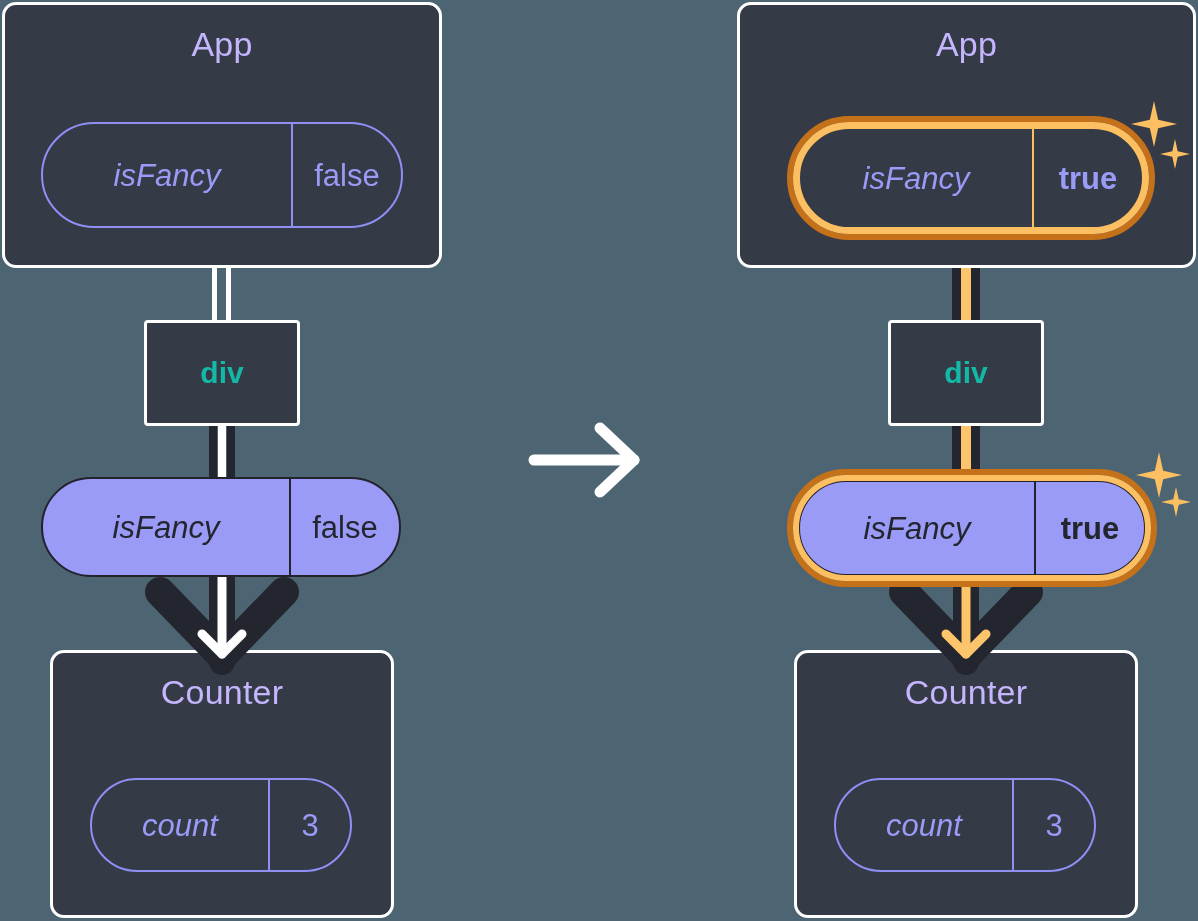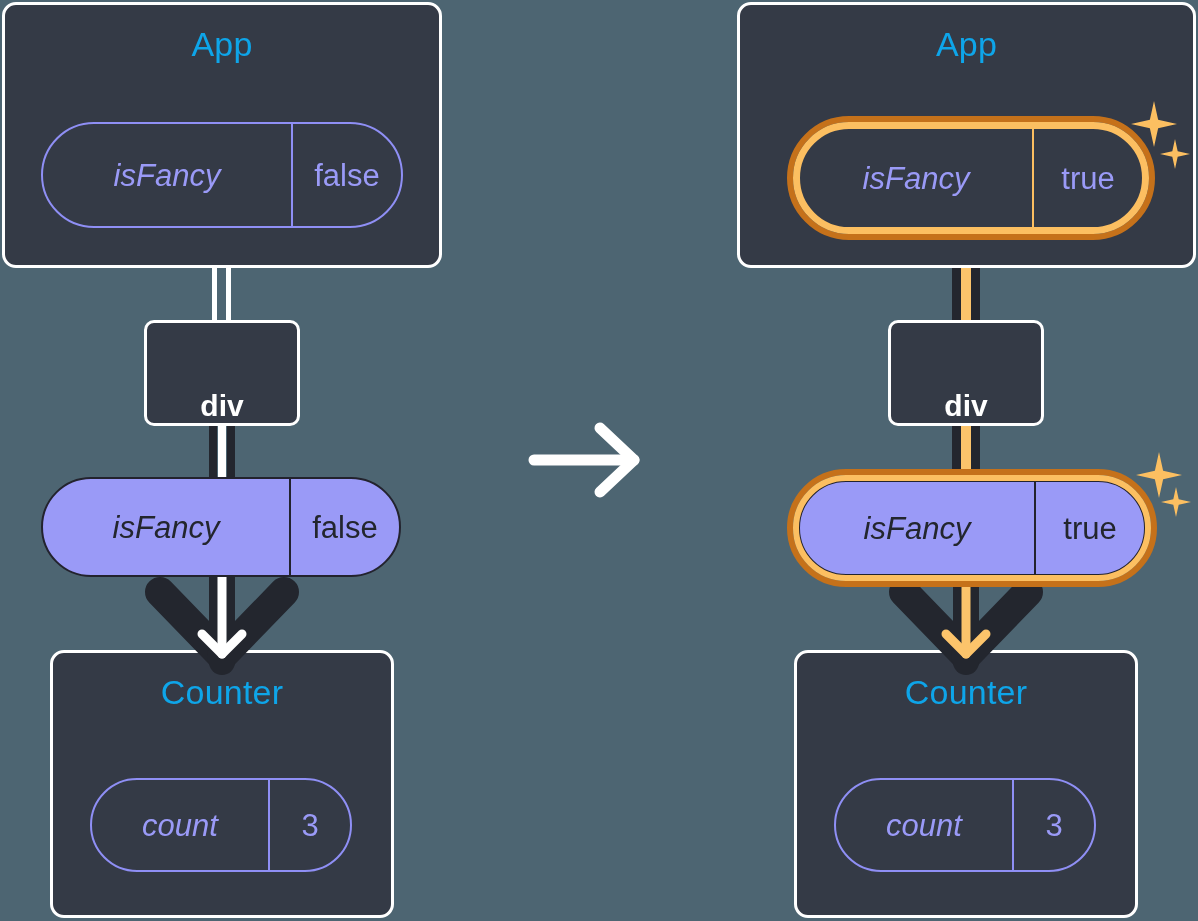--- a/index.html
+++ b/index.html
@@ -17,37 +17,37 @@
     position:absolute;
     background:#343a46;
     border:3px solid #ffffff;
     border-radius:14px;
     box-sizing:border-box;
     display:flex;
     flex-direction:column;
     align-items:center;
   }
   .comp-title{
-    color:#0ea5e9;
+    color:#c4b5fd;
     font-size:34px;
     font-weight:400;
     letter-spacing:.2px;
     line-height:1;
     margin-top:22px;
   }
 
   
   .nodebox{
     position:absolute;
     background:#343a46;
     border:3px solid #ffffff;
-    border-radius:10px;
-    box-sizing:border-box;
-    display:flex;align-items:flex-end;justify-content:center;
-    color:#ffffff;
+    border-radius:4px;
+    box-sizing:border-box;
+    display:flex;align-items:center;justify-content:center;
+    color:#14b8a6;
     font-size:30px;
     font-weight:700;
     z-index:6;
   }
 
   
   .pill{
     position:absolute;
     box-sizing:border-box;
     display:flex;
@@ -70,21 +70,21 @@
   .pill-filled .pill-val{border-left:2px solid #23232e;}
 
   .pill-key,.pill-val{
     display:flex;align-items:center;justify-content:center;
     font-size:31px;
     line-height:1;
     box-sizing:border-box;
   }
   .pill-key{flex:1 1 auto;padding:0 14px;font-style:italic;}
   .pill-val{flex:0 0 auto;padding:0 6px;min-width:110px;}
-  .pill-val.bold{font-weight:400;}
+  .pill-val.bold{font-weight:700;}
 
   
   .ring{
     position:absolute;
     border-radius:999px;
     box-sizing:border-box;
     border:6px solid #c5711a;
     z-index:8;
     pointer-events:none;
   }

